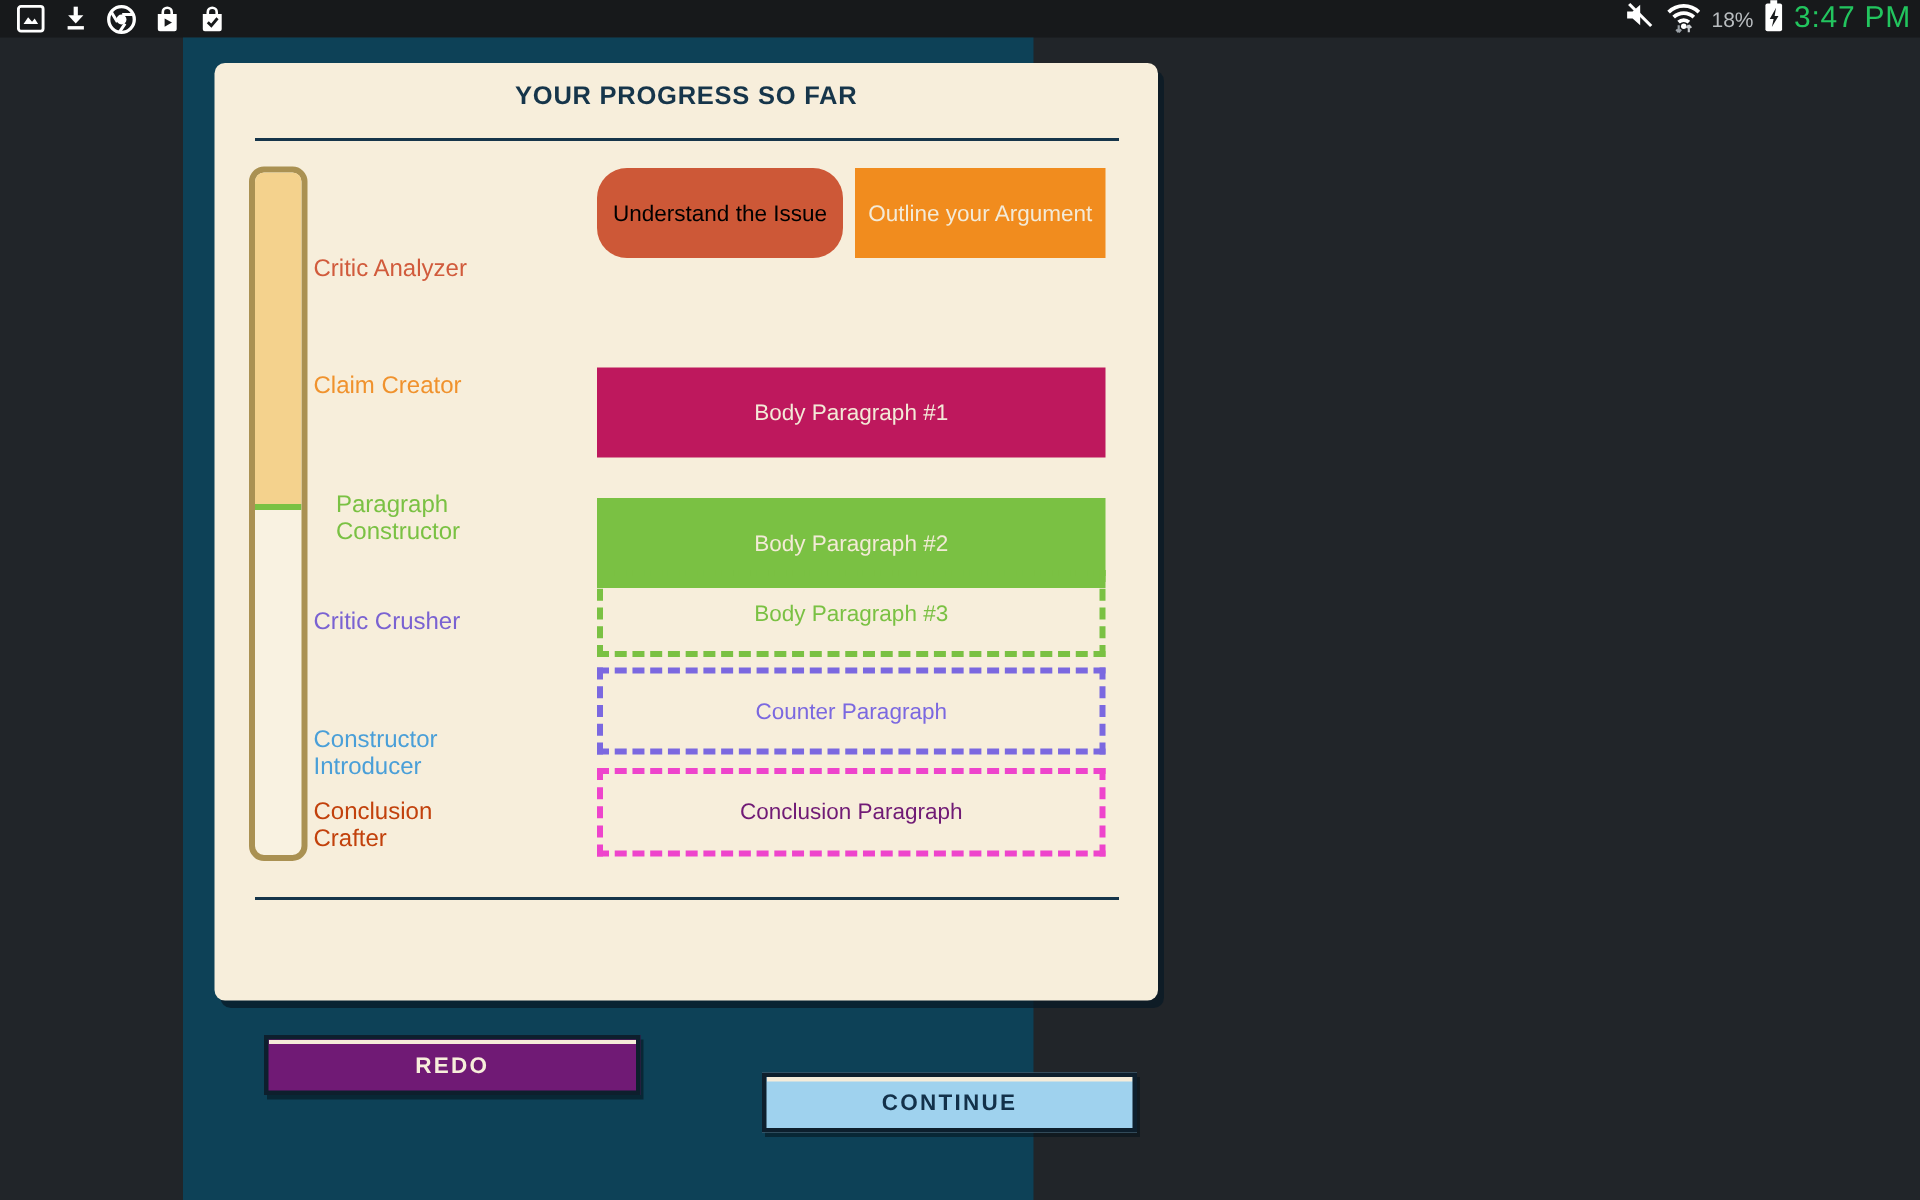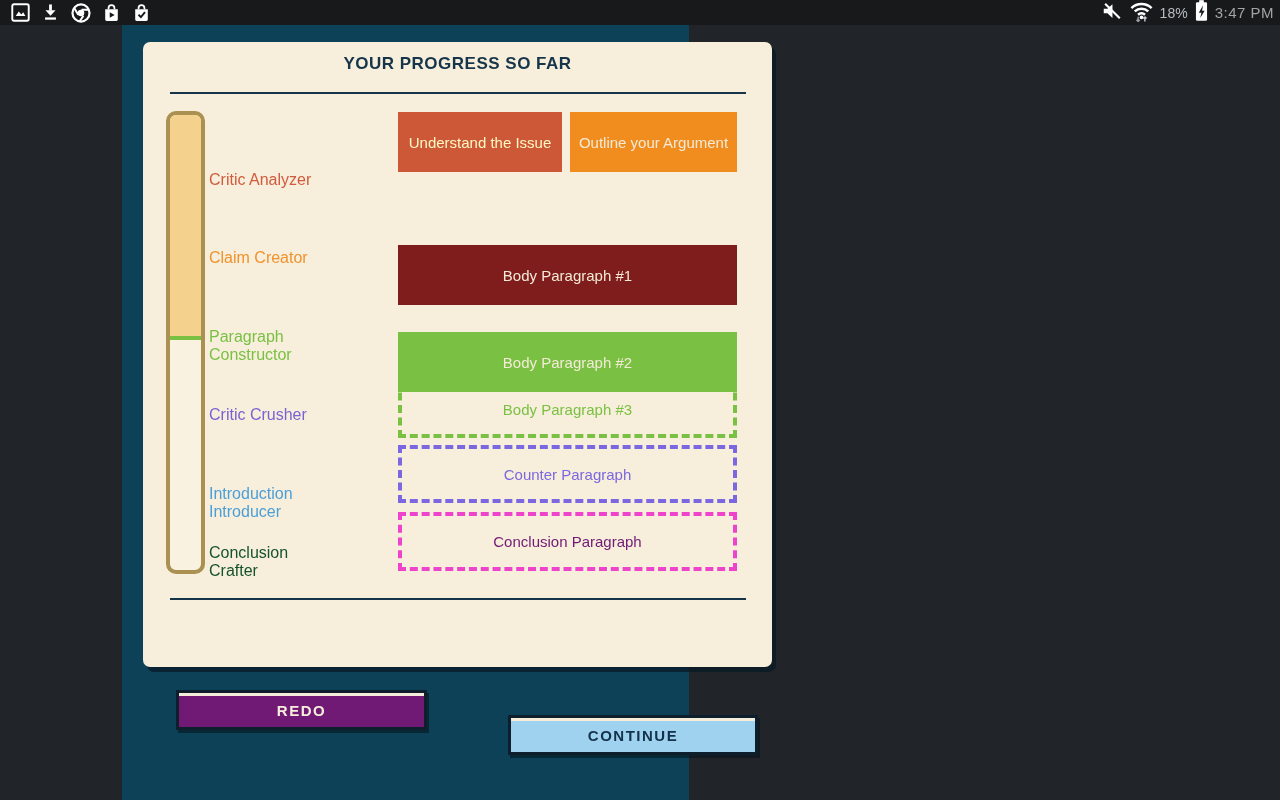--- a/index.html
+++ b/index.html
@@ -11,21 +11,21 @@
 
   
   .statusbar {
     position: absolute; left: 0; top: 0; width: 1280px; height: 25px;
     background: #17191b; display: flex; align-items: center; justify-content: space-between;
   }
   .sb-left { display: flex; align-items: center; gap: 9px; padding-left: 10px; }
   .sb-left svg { display: block; }
   .sb-right { display: flex; align-items: center; gap: 6px; padding-right: 6px; }
   .sb-pct { color: #b9bdc0; font-size: 14px; }
-  .sb-time { color: #a3a3a3; font-size: 15px; letter-spacing: 0.5px; }
+  .sb-time { color: #22c55e; font-size: 20px; letter-spacing: 0.5px; }
 
   
   .panel {
     position: absolute; left: 122px; top: 25px; width: 567px; height: 775px;
     background: #0d4157;
   }
 
   
   .card {
     position: absolute; left: 143px; top: 42px; width: 629px; height: 625px;
@@ -175,29 +175,29 @@
       <div class="card-divider divider-top"></div>
 
       <div class="vbar" style="border-color: rgb(170, 145, 82); background: rgb(249, 242, 225);">
         <div class="vbar-fill" style="background: rgb(244, 210, 141); height: 48.5%;"></div>
         <div class="vbar-marker" style="background: rgb(122, 193, 67);"></div>
         <div class="vbar-rest"></div>
       </div>
 
       <div class="stage-label" style="top: 129px; color: rgb(209, 91, 60);">Critic Analyzer</div>
       <div class="stage-label" style="top: 207px; color: rgb(240, 146, 45);">Claim Creator</div>
-      <div class="stage-label" style="top: 286px; color: rgb(122, 193, 67);">Paragraph Constructor</div>
+      <div class="stage-label" style="top: 286px; color: rgb(122, 193, 67); margin-left: 15px;">Paragraph Constructor</div>
       <div class="stage-label" style="top: 364px; color: rgb(122, 98, 210);">Critic Crusher</div>
-      <div class="stage-label" style="top: 443px; color: rgb(74, 159, 216);">Introduction Introducer</div>
-      <div class="stage-label" style="top: 502px; color: #14532d;">Conclusion Crafter</div>
+      <div class="stage-label" style="top: 443px; color: rgb(74, 159, 216);">Constructor Introducer</div>
+      <div class="stage-label" style="top: 491px; color: #c2410c;">Conclusion Crafter</div>
 
       <div class="blocks">
-        <div class="block blk-row1-left" style="background: rgb(205, 88, 55); color: #fef9c3;">Understand the Issue</div>
+        <div class="block blk-row1-left" style="background: rgb(205, 88, 55); color: #000000; border-radius: 20px;">Understand the Issue</div>
         <div class="block blk-row1-right" style="background: rgb(241, 140, 30); color: rgb(243, 234, 215);">Outline your Argument</div>
-        <div class="block blk-body1" style="background: #7f1d1d; color: rgb(243, 234, 215);">Body Paragraph #1</div>
+        <div class="block blk-body1" style="background: #be185d; color: rgb(243, 234, 215);">Body Paragraph #1</div>
         <div class="block blk-body2" style="background: rgb(122, 193, 67); color: rgb(243, 234, 215); margin-top: 20px;">Body Paragraph #2</div>
         <div class="block dashed blk-body3" style="border-color: rgb(122, 193, 67); color: rgb(122, 193, 67);">Body Paragraph #3</div>
         <div class="block dashed blk-counter" style="border-color: rgb(123, 104, 224); color: rgb(123, 104, 224);">Counter Paragraph</div>
         <div class="block dashed blk-conclusion" style="border-color: rgb(238, 68, 204); color: #701a75;">Conclusion Paragraph</div>
       </div>
 
       <div class="card-divider divider-bottom"></div>
 
     </div>
 

